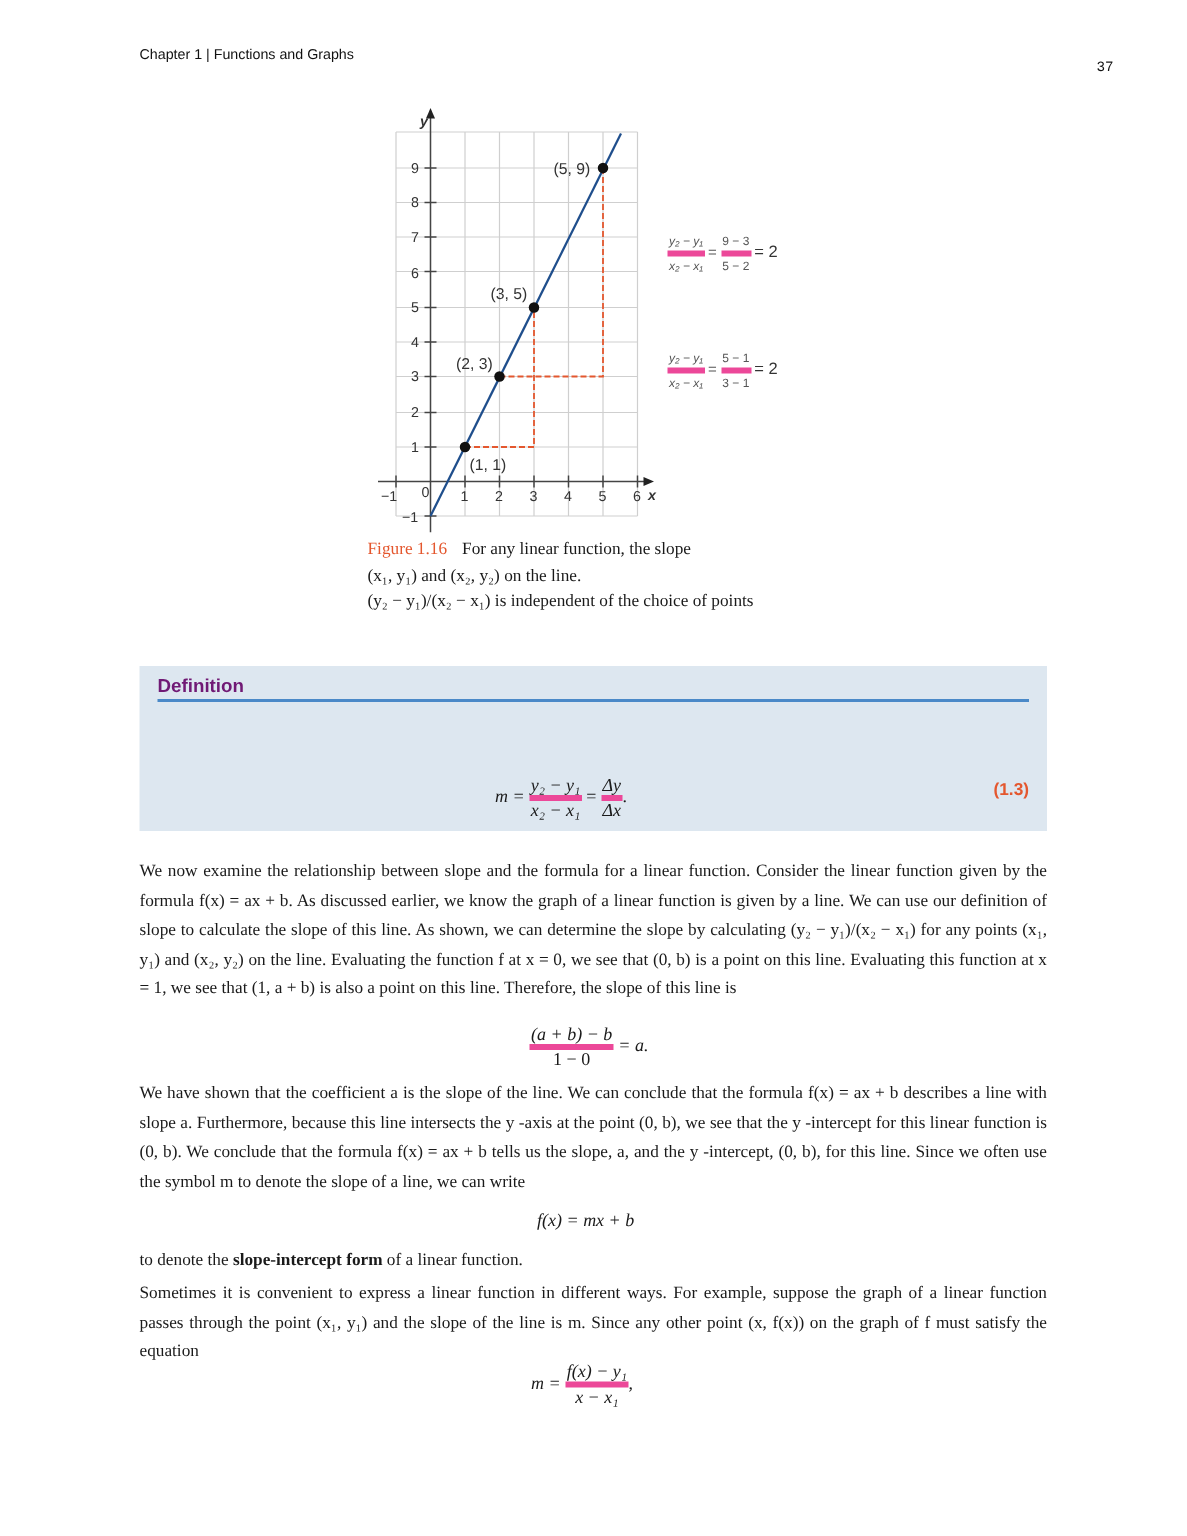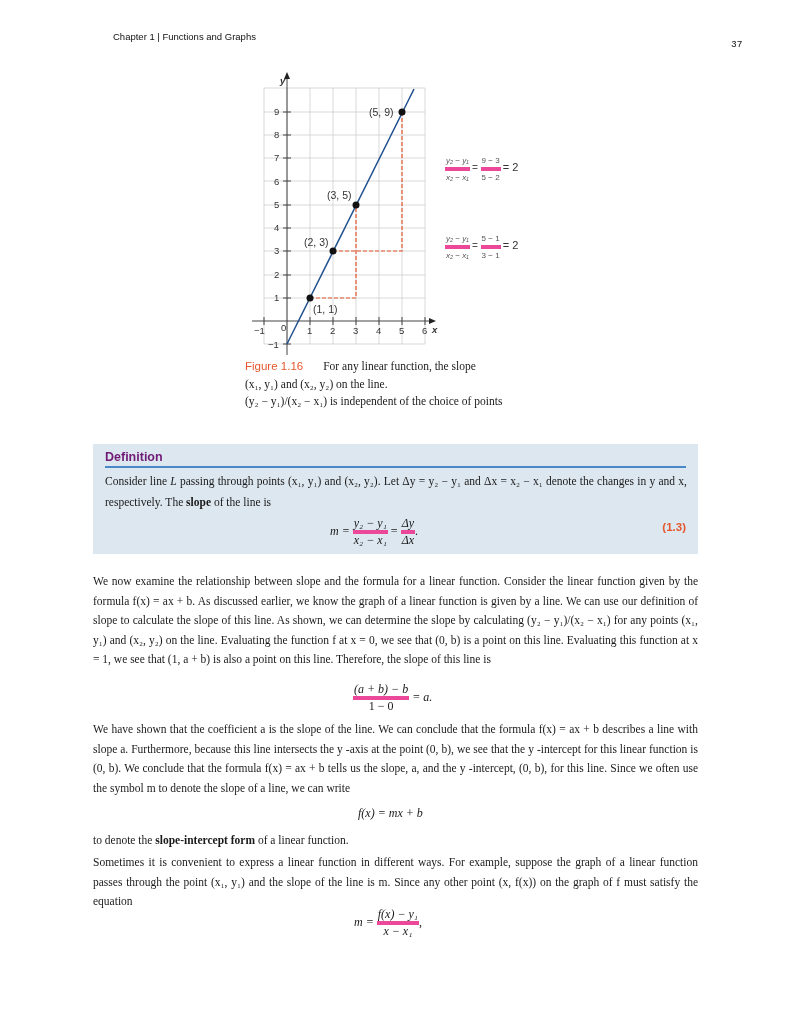--- a/index.html
+++ b/index.html
@@ -1,25 +1,25 @@
 <!DOCTYPE html>
 <html><head>
 <meta charset="utf-8">
 <style>
   html, body { margin: 0; padding: 0; background: #ffffff; }
   body { width: 791px; height: 1024px; position: relative; overflow: hidden;
          font-family: "Liberation Serif", serif; color: #1a1a1a; }
-  .header-left { position: absolute; left: 93px; top: 31px; font-family: "Liberation Sans", sans-serif; font-size: 9.5px; color: #111; margin-left: 20px; }
+  .header-left { position: absolute; left: 93px; top: 31px; font-family: "Liberation Sans", sans-serif; font-size: 9.5px; color: #111; }
   .header-right { position: absolute; left: 688px; top: 39px; font-family: Liberation Mono, monospace; font-size: 9.5px; color: #111; margin-left: 43px; }
 
   .figure-svg { position: absolute; left: 240px; top: 65px; }
   .slope-eq { position: absolute; font-family: "Liberation Sans", sans-serif; color: #555; }
 
   .caption { position: absolute; left: 245px; top: 358px; width: 300px; font-size: 11.5px; line-height: 17.5px; }
-  .caption .fig-label { font-family: Liberation Sans, sans-serif; color: #e4572e; font-weight: normal; margin-right: 20px; }
+  .caption .fig-label { font-family: Liberation Serif, serif; color: #e4572e; font-weight: normal; margin-right: 10px; }
 
   .def-box { position: absolute; left: 93px; top: 444px; width: 605px; height: 110px; background: #dde7f0; }
   .def-title { position: absolute; left: 12px; top: 6px; font-family: "Liberation Sans", sans-serif; font-weight: bold; font-size: 12.5px; color: #701a75; }
   .def-rule { position: absolute; left: 12px; right: 12px; top: 22px; height: 1.5px; background: #4a89c8; }
   .def-text { position: absolute; left: 12px; top: 27px; width: 582px; font-size: 11.5px; line-height: 21px; text-align: justify; }
   .def-eq { position: absolute; left: 237px; top: 73px; font-size: 12px; }
   .eq-num { position: absolute; right: 12px; top: 77px; font-family: "Liberation Sans", sans-serif; font-weight: bold; font-size: 11.5px; color: #e4572e; margin-left: 20px; }
 
   .para { position: absolute; left: 93px; width: 605px; font-size: 11.5px; line-height: 19.5px; text-align: justify; }
   .display { position: absolute; font-size: 12px; }
@@ -146,21 +146,20 @@
 
 <div class="caption">
   <div><span class="fig-label">Figure 1.16</span><span>For any linear function, the slope</span></div>
   <div>(x₁, y₁)  and  (x₂, y₂)  on the line.</div>
   <div>(y₂ − y₁)/(x₂ − x₁)  is independent of the choice of points</div>
 </div>
 
 <div class="def-box">
   <div class="def-title">Definition</div>
   <div class="def-rule"></div>
-  <div class="def-text"><span>Consider line </span><i class="m">L</i><span>  passing through points  (x₁, y₁)  and  (x₂, y₂).  Let  Δy = y₂ − y₁  and  Δx = x₂ − x₁  denote the changes in  y  and  x,   respectively. The </span><b>slope</b><span> of the line is</span></div>
   <div class="def-eq">
     <i class="m">m =</i>
     <span class="frac"><span class="num m" style="font-style:italic;">y₂ − y₁</span><span style="font-style:italic;">x₂ − x₁</span></span>
     <span>=</span>
     <span class="frac"><span class="num" style="font-style:italic;">Δy</span><span style="font-style:italic;">Δx</span></span><span>.</span>
   </div>
   <div class="eq-num">(1.3)</div>
 </div>
 
 <div class="para" style="top:572px;">We now examine the relationship between slope and the formula for a linear function. Consider the linear function given by the formula  f(x) = ax + b.  As discussed earlier, we know the graph of a linear function is given by a line. We can use our definition of slope to calculate the slope of this line. As shown, we can determine the slope by calculating  (y₂ − y₁)/(x₂ − x₁)  for any points  (x₁, y₁)  and  (x₂, y₂)  on the line. Evaluating the function  f  at  x = 0,   we see that  (0, b)  is a point on this line. Evaluating this function at  x = 1,   we see that  (1, a + b)  is also a point on this line. Therefore, the slope of this line is</div>

